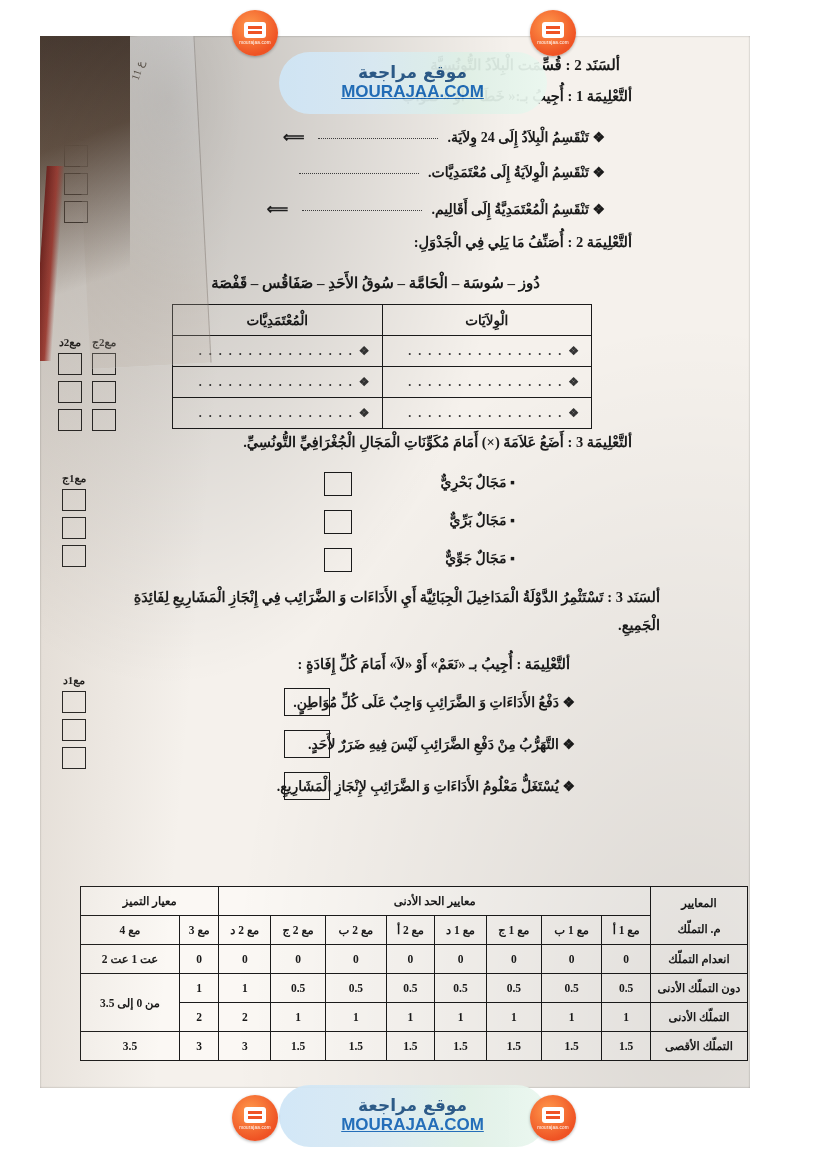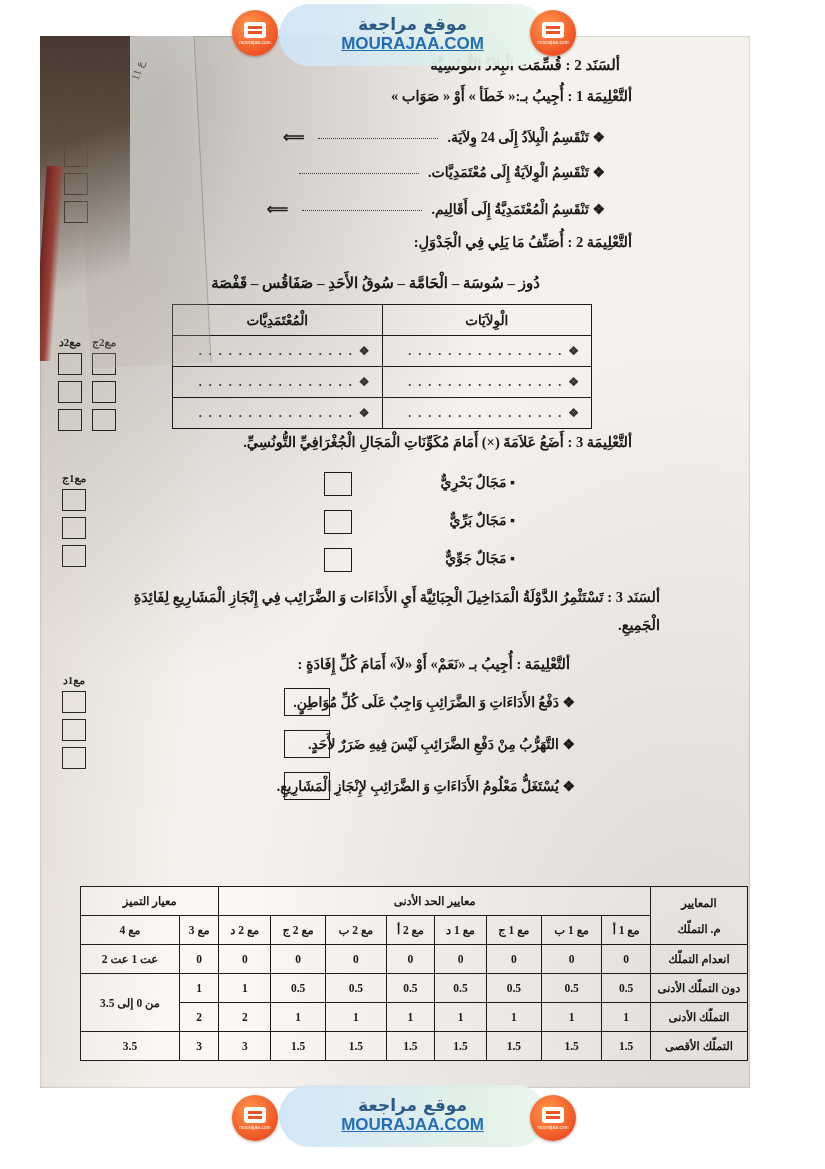--- a/index.html
+++ b/index.html
@@ -178,20 +178,21 @@
     transform: translateX(-50%);
     width: 268px; height: 62px;
     border-radius: 32px;
     background: linear-gradient(90deg, #cfe6f7 0%, #d8e9f3 35%, #dff0e6 70%, #eaf7ef 100%);
     opacity: .93;
     display: flex;
     flex-direction: column;
     align-items: center;
     justify-content: center;
     z-index: 20;
+    margin-top: 48px;
   }
   .banner-top { top: 4px; }
   .banner-bottom { bottom: 22px; }
   .banner .ar {
     font-family: "DejaVu Sans", sans-serif;
     font-size: 17px;
     font-weight: 700;
     color: #1e4f80;
     line-height: 1.1;
   }

